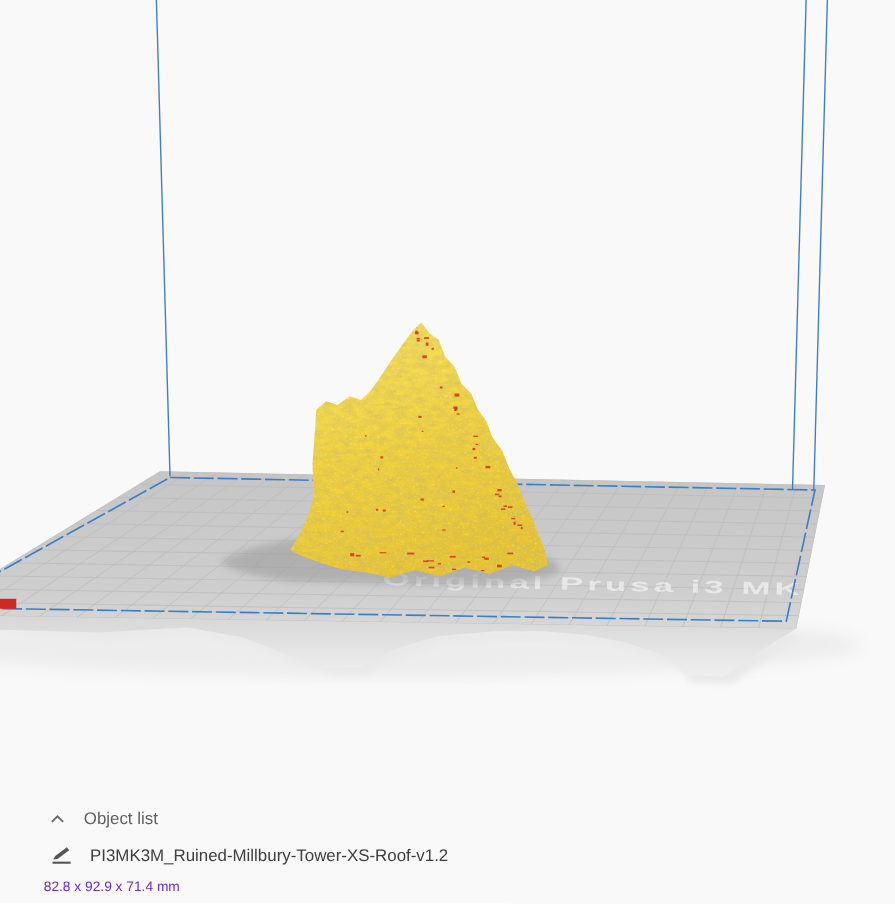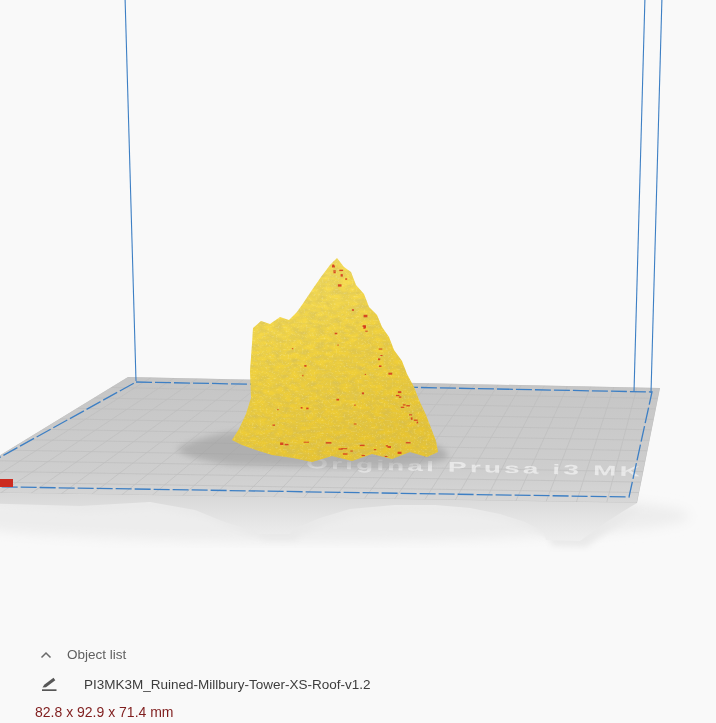--- a/index.html
+++ b/index.html
@@ -4,23 +4,23 @@
 <style>
   html,body{margin:0;padding:0;}
   .stage{
     position:relative;width:716px;height:723px;overflow:hidden;
     background:#f9f9f9;font-family:"Liberation Sans",sans-serif;
   }
   .scene{position:absolute;left:0;top:0;}
   .objlist-row{position:absolute;display:flex;align-items:center;margin-left:32px;}
   .objlist-toggle{left:8px;top:647px;gap:15px;cursor:pointer;}
   .objlist-toggle .lbl{font-size:13.5px;color:#5f5f5f;}
-  .objlist-item{left:8px;top:676px;gap:26px;cursor:pointer;}
+  .objlist-item{left:8px;top:676px;gap:14px;cursor:pointer;}
   .objlist-item .lbl{font-size:13.5px;color:#3d3d3d;}
-  .footprint{left:3px;top:704px;font-size:14px;color:#7f1d1d;}
+  .footprint{left:3px;top:704px;font-size:11px;color:#6d28d9;}
   svg text.watermark{
     font-family:"Liberation Sans",sans-serif;font-weight:bold;
     font-size:27px;letter-spacing:3px;fill:#ffffff;opacity:.55;
   }
 </style>
 </head>
 <body>
 
 <div class="stage">
 

